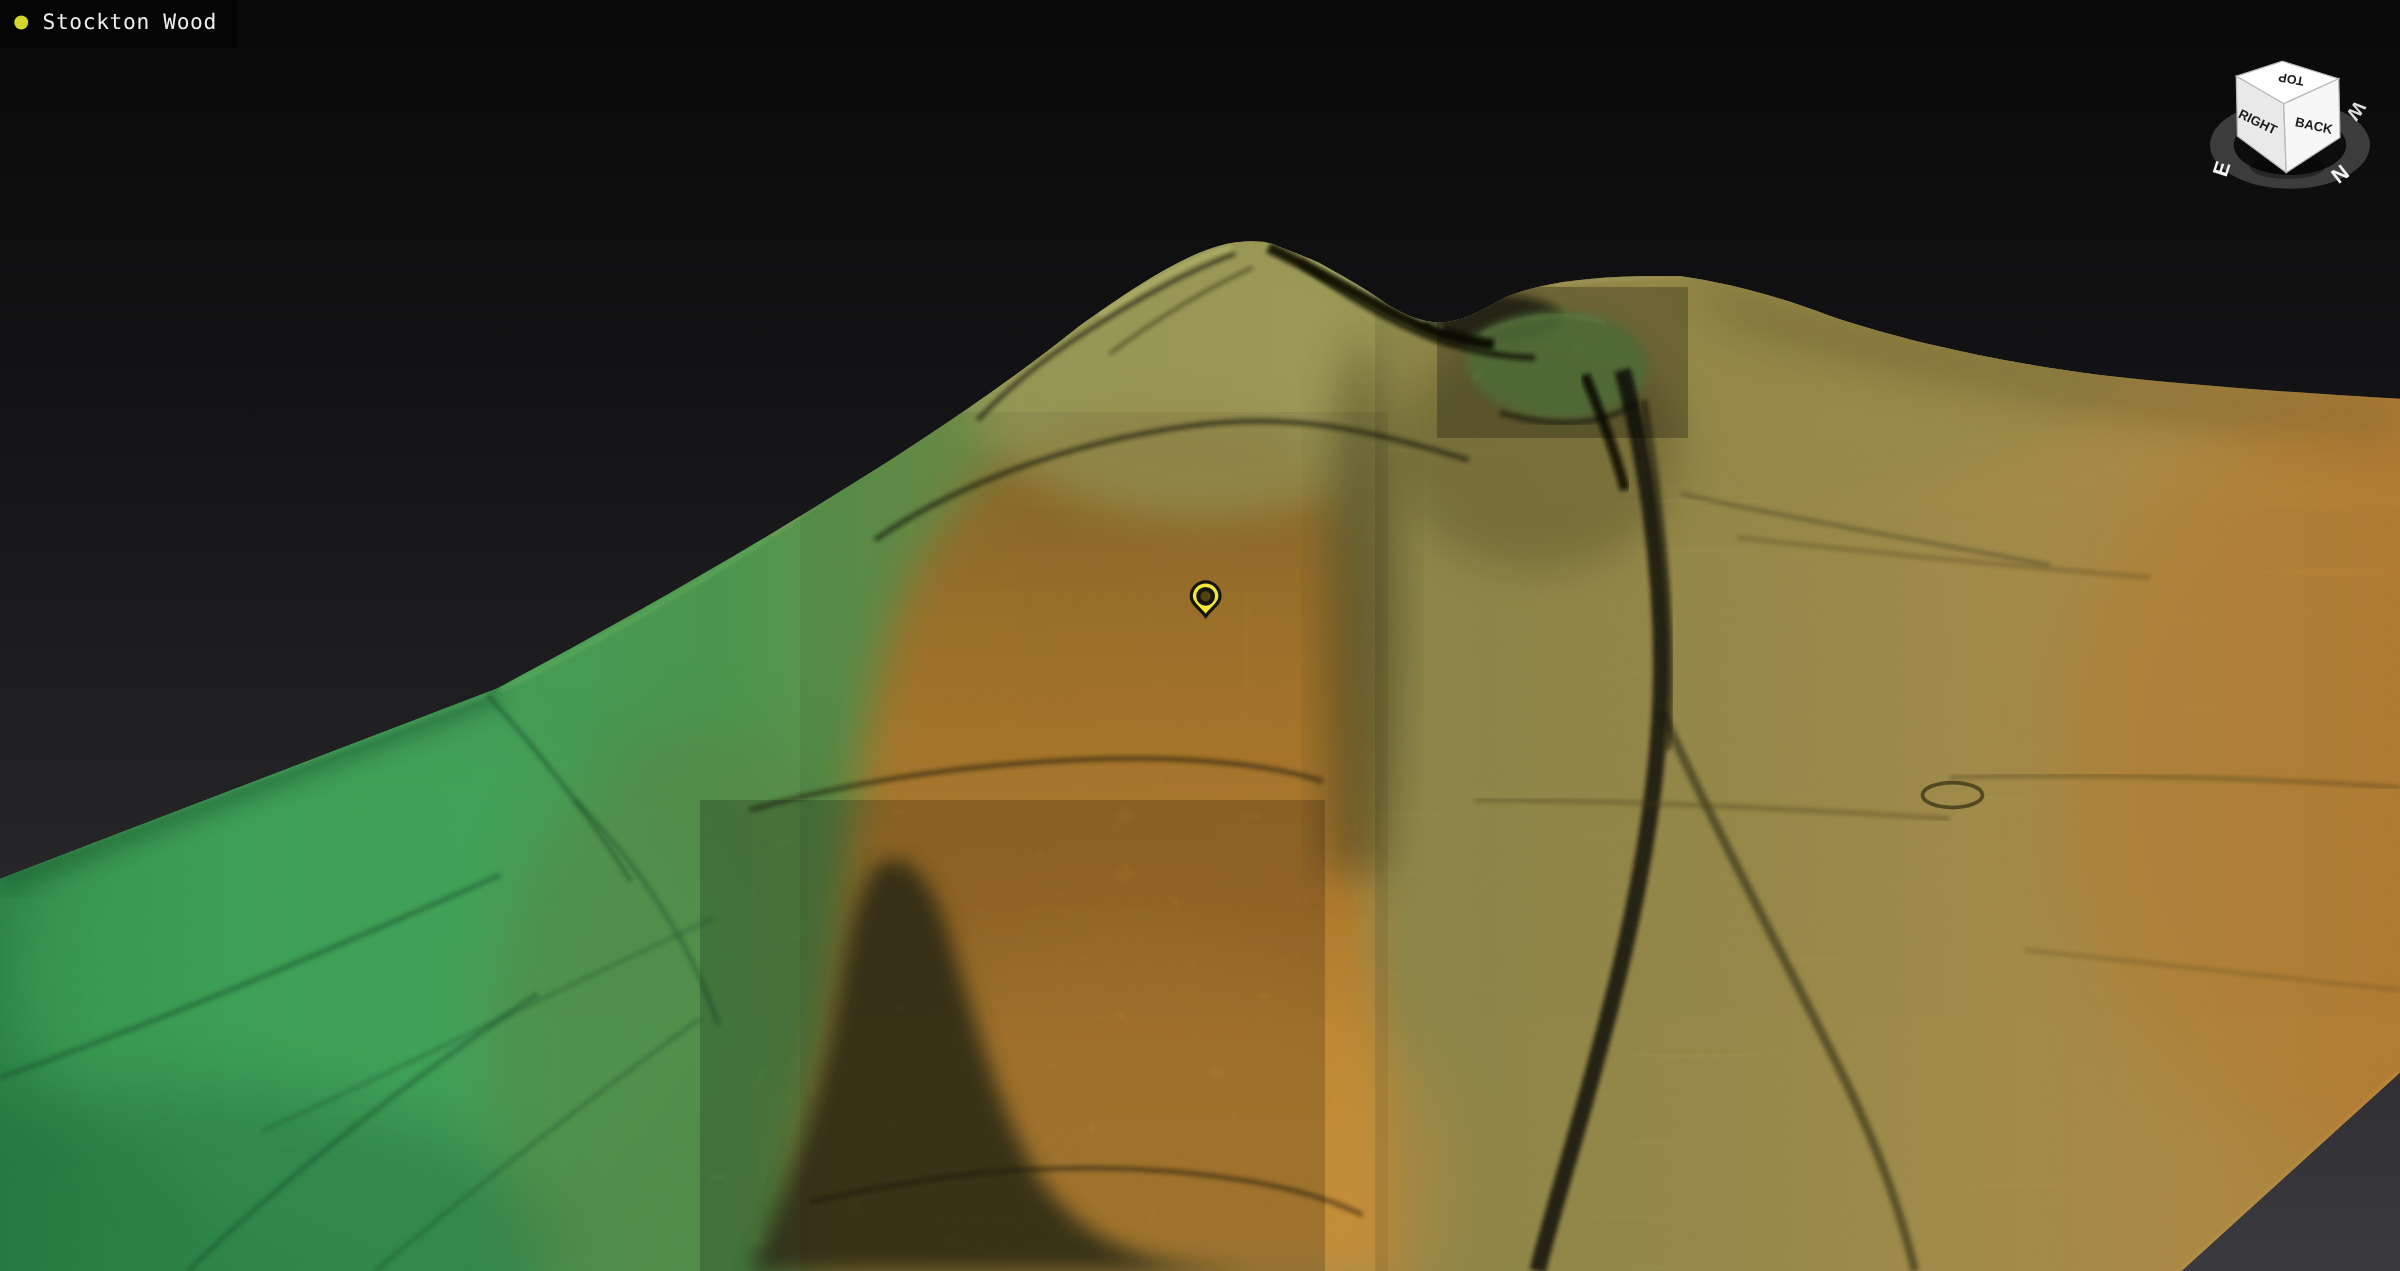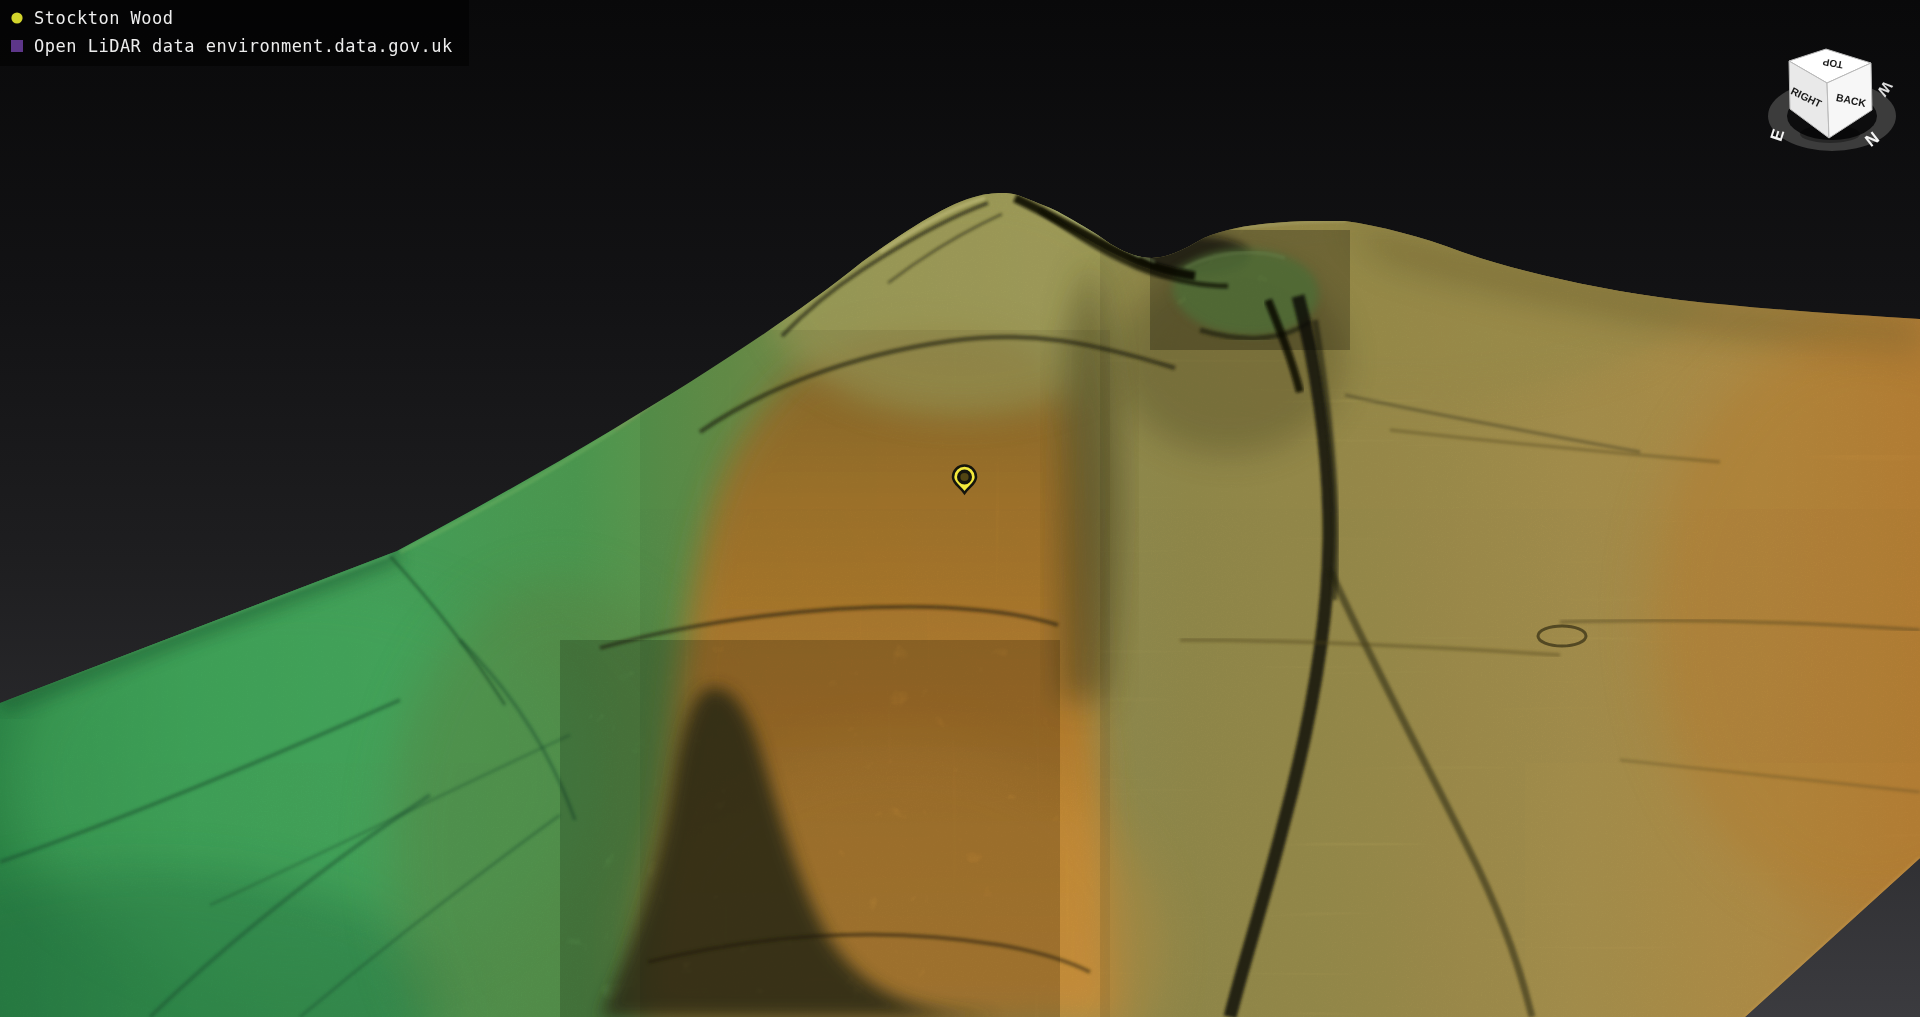--- a/index.html
+++ b/index.html
@@ -8,21 +8,21 @@
     width:1920px;height:1017px;
     overflow:hidden;
     background:linear-gradient(180deg,#09090a 0%,#121214 28%,#1e1e20 55%,#2c2c2f 78%,#3b3b3f 100%);
     font-family:"DejaVu Sans Mono",monospace;
   }
   .scene{position:absolute;left:0;top:0;width:100%;height:100%;display:block;cursor:grab;}
   .legend{
     position:absolute;left:0;top:0;
     background:rgba(0,0,0,0.52);
     padding:7px 16px 9px 10px;
-    display:flex;flex-direction:column;gap:6px;
+    display:flex;gap:6px;
     width:max-content;
   }
   .legend-row{display:flex;align-items:center;gap:10px;height:22px;}
   .legend-row .sw{flex:0 0 auto;display:block;}
   .legend-row .lab{
     color:#ededed;font-size:17px;line-height:22px;letter-spacing:0.5px;
     font-family:"DejaVu Sans Mono",monospace;white-space:nowrap;
   }
   .cube-label{font-family:"Liberation Sans",sans-serif;font-weight:bold;fill:#1b1b1b;}
   .compass-letter{font-family:"Liberation Sans",sans-serif;font-weight:bold;fill:#f4f4f4;}
@@ -224,21 +224,15 @@
     </g>
   </svg>
 
   <div class="legend">
     <div class="legend-row">
       <svg class="sw" width="14" height="14">
         <circle cx="7" cy="7" r="5.6" fill="#d3d52c"></circle>
       </svg>
       <span class="lab">Stockton Wood</span>
     </div>
-    <div class="legend-row">
-      <svg class="sw" width="14" height="14">
-        <rect x="1" y="1" width="12" height="12" fill="#5d3689"></rect>
-      </svg>
-      <span class="lab">Open LiDAR data environment.data.gov.uk</span>
-    </div>
   </div>
 
 </div>
 
 </body></html>

